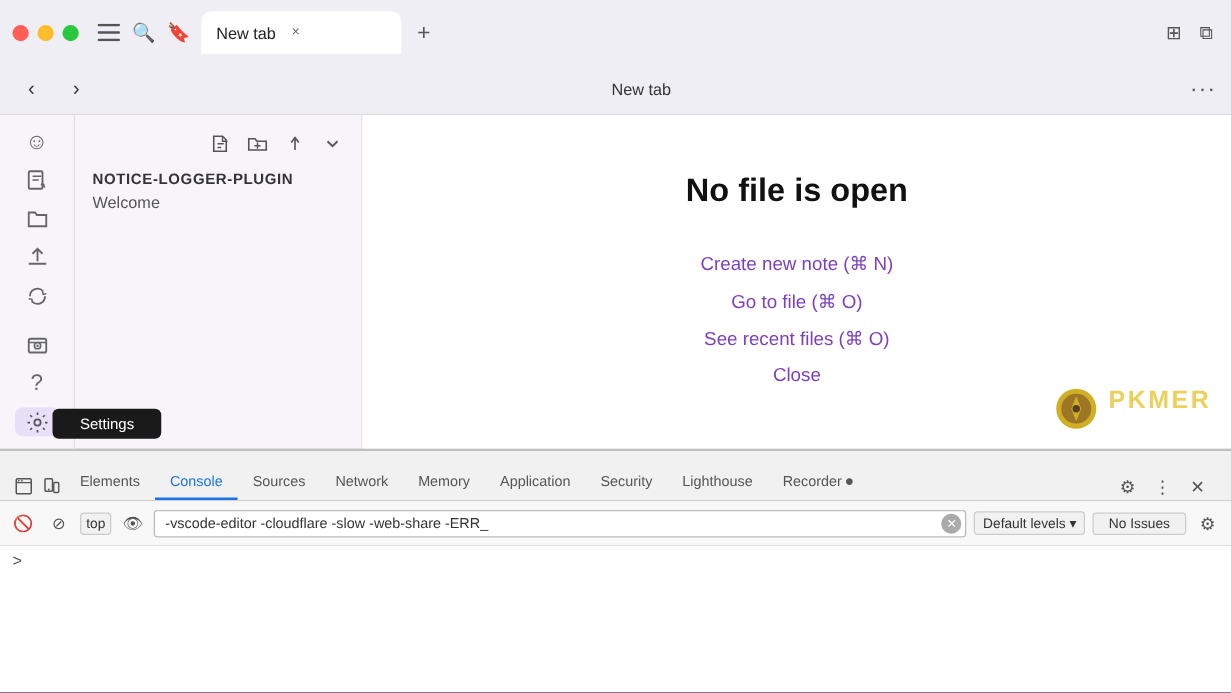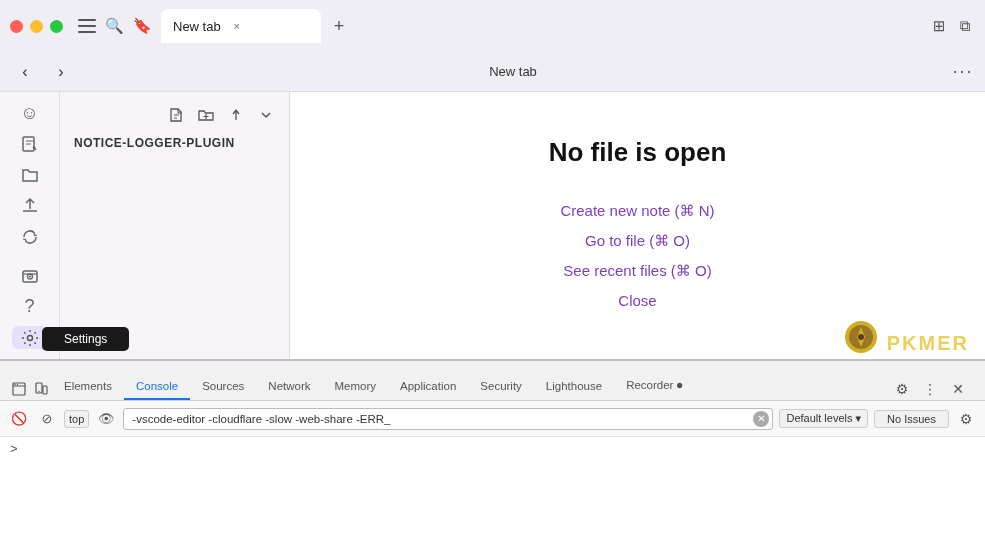--- a/index.html
+++ b/index.html
@@ -64,21 +64,21 @@
     .filter-input-wrap { flex: 1; position: relative; display: flex; align-items: center; }
     .filter-input { flex: 1; height: 22px; background: #fff; border: 1px solid #bbb; border-radius: 3px; font-size: 11.5px; padding: 0 24px 0 8px; color: #333; outline: none; }
     .filter-clear { position: absolute; right: 4px; width: 16px; height: 16px; display: flex; align-items: center; justify-content: center; background: #aaa; color: #fff; border-radius: 50%; font-size: 10px; cursor: pointer; }
     .dt-levels { background: #f1f1f1; border: 1px solid #ccc; border-radius: 3px; font-size: 11px; padding: 2px 6px; cursor: pointer; color: #333; white-space: nowrap; }
     .dt-issues { background: #f1f1f1; border: 1px solid #ccc; border-radius: 3px; font-size: 11px; padding: 2px 12px; cursor: pointer; color: #333; }
     .devtools-console { flex: 1; background: #fff; padding: 4px 10px; overflow: auto; }
     .console-prompt { display: flex; align-items: center; gap: 4px; font-size: 13px; color: #555; }
     .console-prompt-arrow { color: #555; font-size: 13px; }
 
     
-    .pkmer-watermark { position: absolute; bottom: 4px; right: 16px; display: flex; align-items: flex-end; gap: 8px; opacity: 0.85; }
+    .pkmer-watermark { position: absolute; bottom: 14px; right: 16px; display: flex; align-items: flex-start; gap: 8px; opacity: 0.85; }
     .pkmer-logo { width: 36px; height: 36px; }
     .pkmer-text { font-size: 20px; font-weight: 700; color: #e8c840; letter-spacing: 2px; }
   </style>
 </head>
 <body>
 
 <div class="browser-window">
 
   <div class="title-bar">
     <div class="traffic-lights">
@@ -184,20 +184,21 @@
               <path d="M8 3v10M5 7l3-4 3 4" stroke="#555" stroke-width="1.3"></path>
             </svg>
         </div>
         <div class="fp-icon">
           <svg width="16" height="16" viewBox="0 0 16 16" fill="none">
               <path d="M4 6l4 4 4-4" stroke="#555" stroke-width="1.5"></path>
             </svg>
         </div>
       </div>
       <div class="plugin-title">NOTICE-LOGGER-PLUGIN</div>
+      <div class="plugin-subtitle">Welcome</div>
     </div>
 
     <div class="editor-area" style="position:relative;">
       <h2 class="no-file-title">No file is open</h2>
       <div class="file-action">Create new note (⌘ N)</div>
       <div class="file-action">Go to file (⌘ O)</div>
       <div class="file-action">See recent files (⌘ O)</div>
       <div class="file-action">Close</div>
 
       <div class="pkmer-watermark">

